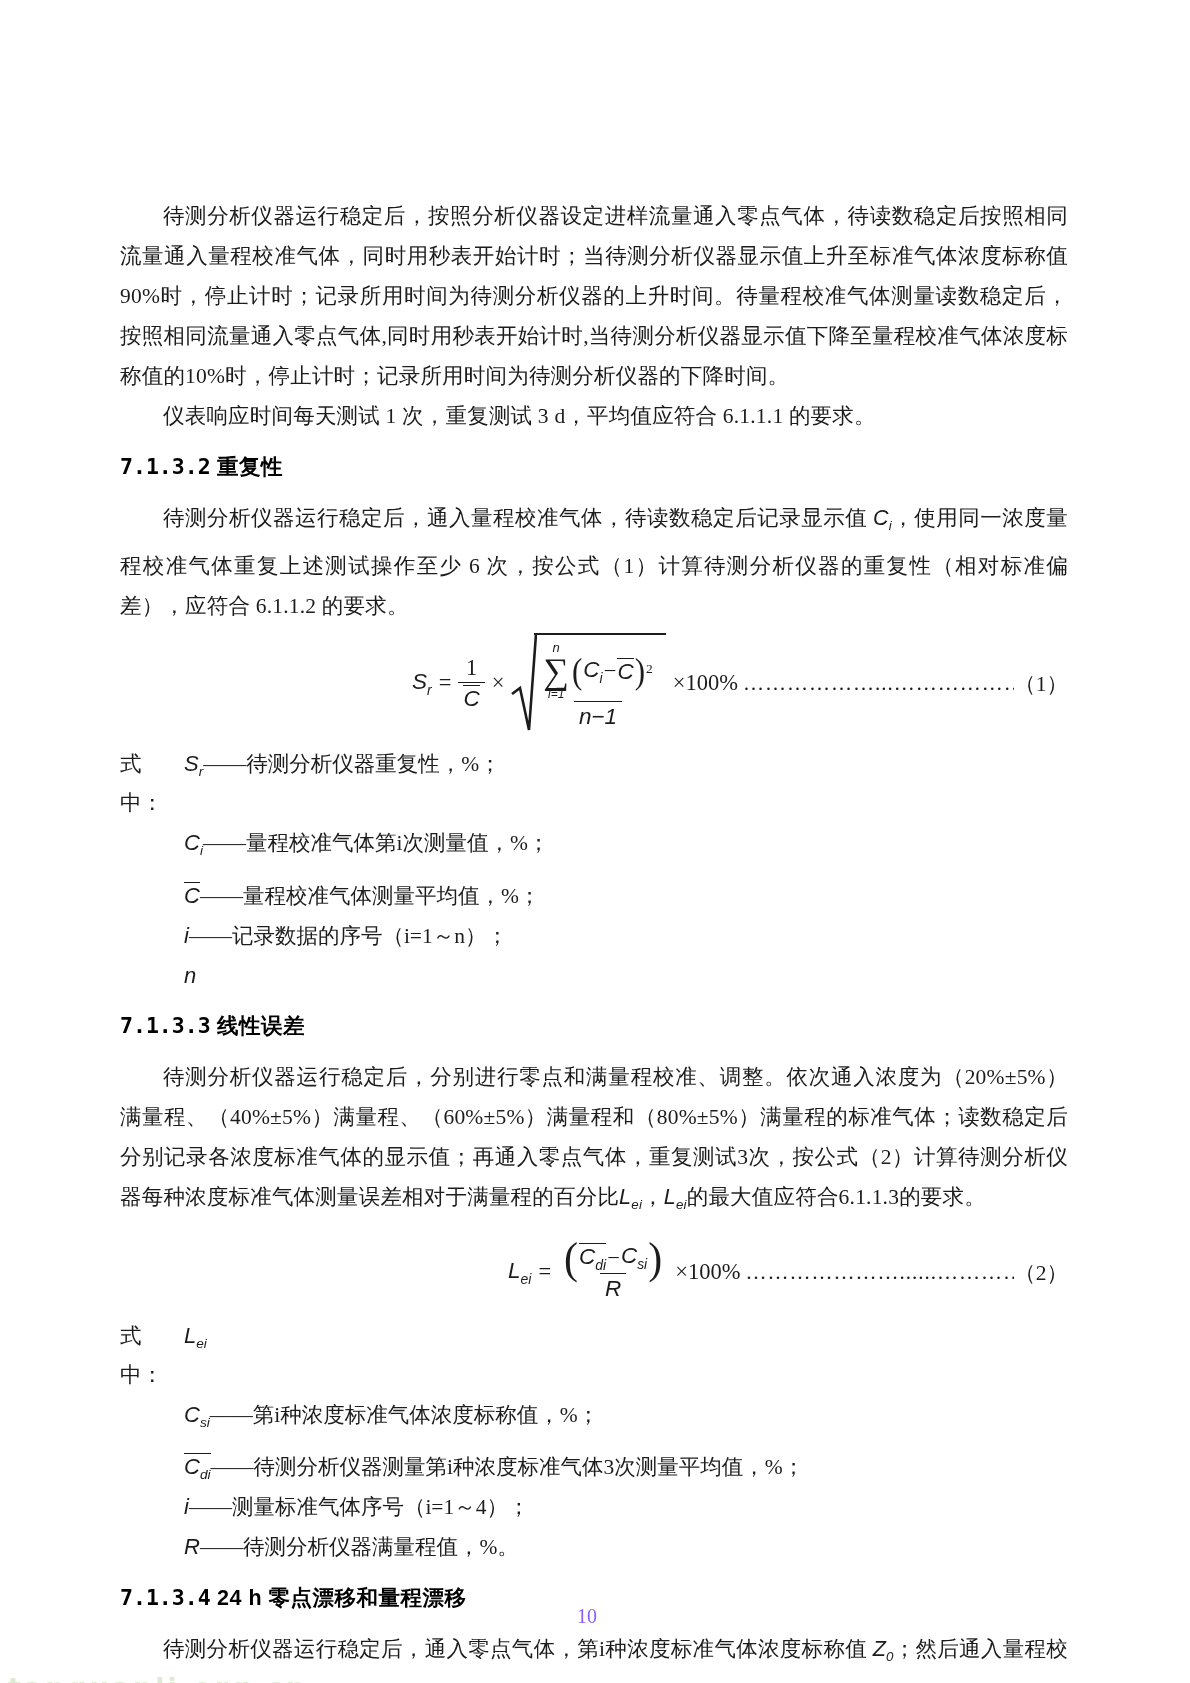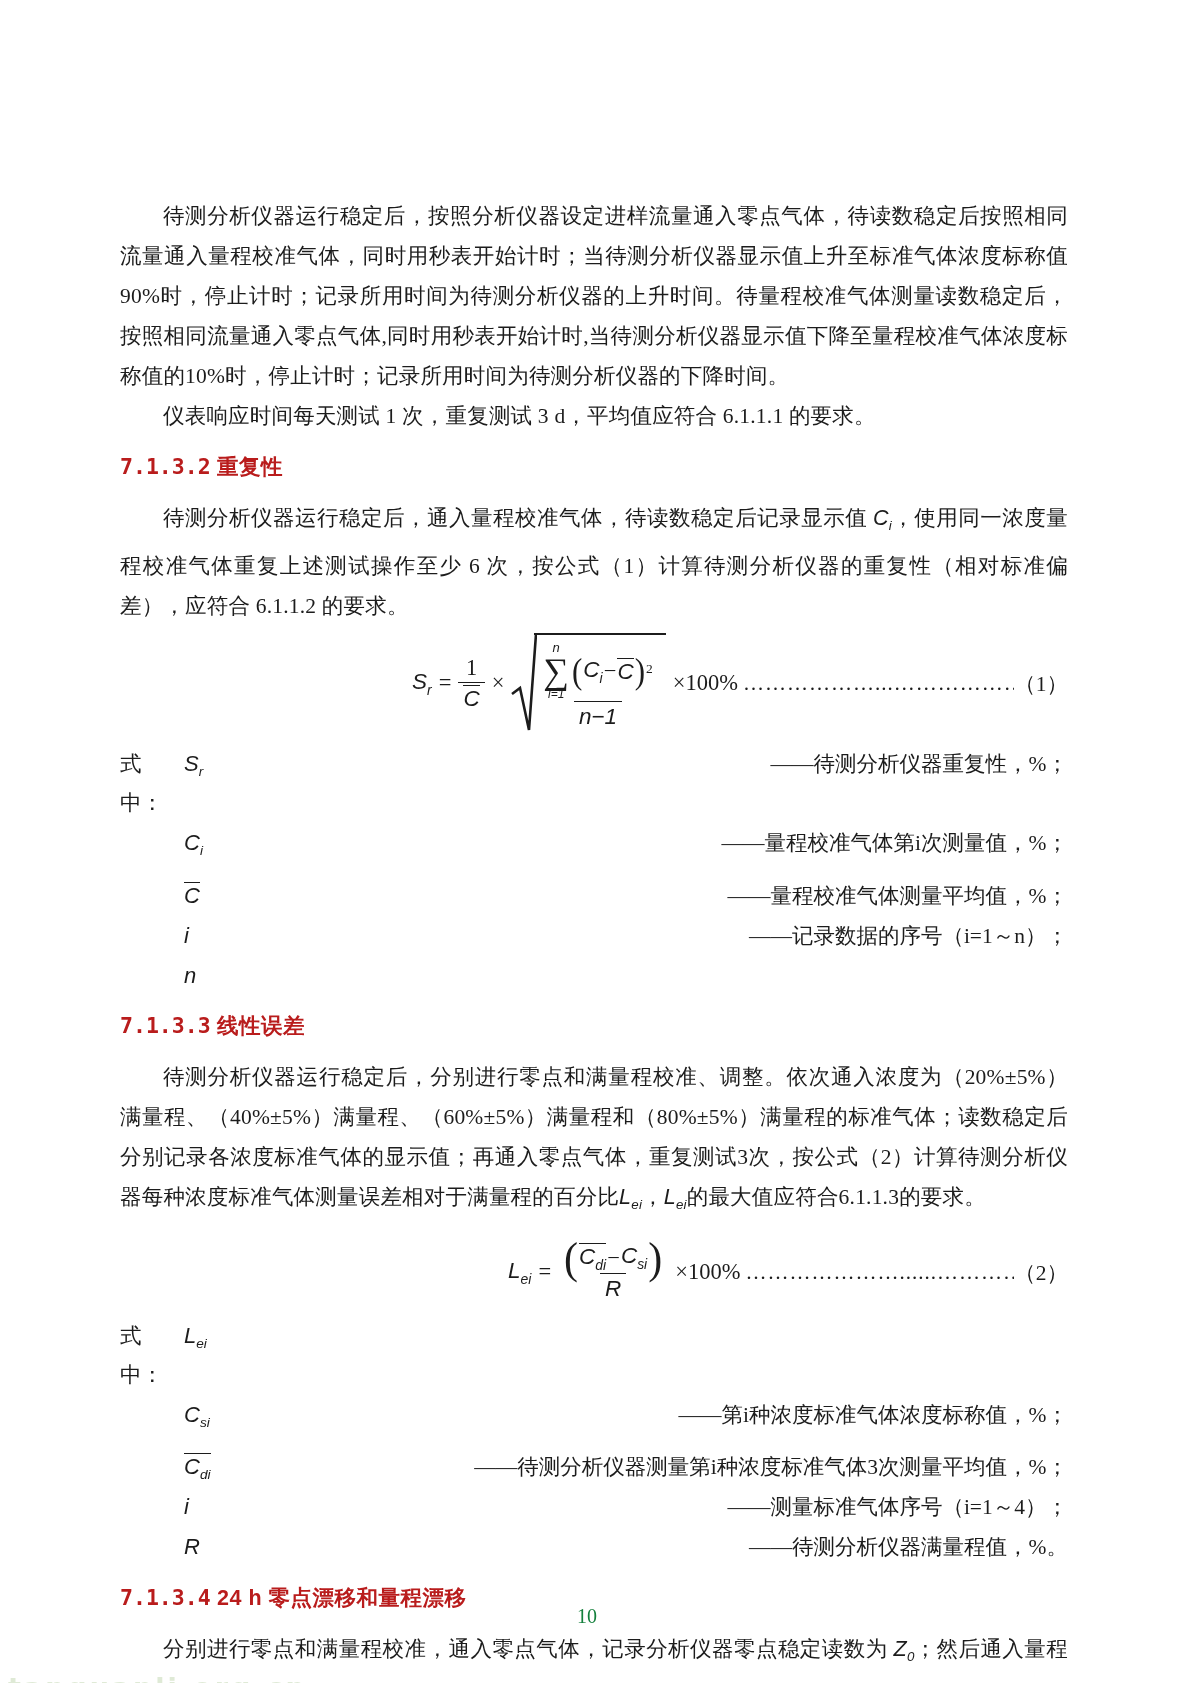--- a/index.html
+++ b/index.html
@@ -3,21 +3,21 @@
 <meta charset="utf-8">
 <style>
   html,body{margin:0;padding:0;background:#ffffff;}
   body{width:1190px;height:1683px;position:relative;overflow:hidden;
        font-family:"Liberation Serif",serif;color:#1c1c1c;}
   .page{position:absolute;inset:0;background:#ffffff;margin-top:20px;}
   .content{padding:176px 122px 0 120px;}
   p.para{margin:0;font-size:21.5px;line-height:40px;text-align:justify;
          text-indent:43px;letter-spacing:0.2px;}
   h2.sec{margin:16px 0 17px;font-family:"Liberation Sans",sans-serif;
-         font-weight:700;font-size:21.5px;letter-spacing:0.5px;color:#b91c1c;}
+         font-weight:700;font-size:21.5px;letter-spacing:0.5px;color:#000000;}
   h2.sec .secno{font-family:"DejaVu Sans Mono","Liberation Mono",monospace;
          font-weight:700;letter-spacing:0;}
   
   .formula{display:flex;align-items:center;font-size:22.5px;margin:6px 0 10px;}
   .f-body{display:inline-flex;align-items:center;gap:6px;}
   .iv{font-style:italic;font-family:Liberation Sans, sans-serif;}
   sub{font-size:0.62em;font-style:italic;}
   sup.exp{font-size:0.6em;position:relative;top:-2px;}
   .op{padding:0 1px;}
   .frac{display:inline-flex;flex-direction:column;align-items:center;vertical-align:middle;}
@@ -37,24 +37,24 @@
   .dots{flex:1;overflow:hidden;white-space:nowrap;font-size:21px;padding:0 4px;letter-spacing:1px;}
   .eq-no{font-size:21.5px;}
   .sp1{width:292px;flex:none;}
   .sp2{width:388px;flex:none;}
   
   .defs{margin:4px 0 2px;}
   .def-row{display:flex;align-items:baseline;line-height:39px;font-size:21.5px;}
   .def-row.tall{padding-top:5px;}
   .def-lead{width:64px;flex:none;}
   .def-sym{flex:none;font-size:22px;}
-  .def-desc{flex:1;text-align:right;}
+  .def-desc{flex:1;}
   
   .page-number{position:absolute;left:0;right:16px;top:1585px;text-align:center;
-               font-size:20px;color:#15803d;}
+               font-size:20px;color:#8b5cf6;}
   .watermark{position:absolute;left:8px;top:1652px;font-family:"DejaVu Sans",sans-serif;
              font-weight:700;font-size:27px;letter-spacing:3px;color:#dfead6;text-align:right;}
 </style>
 </head>
 <body>
 
 <div class="page">
   <div class="content">
 
     <p class="para">待测分析仪器运行稳定后，按照分析仪器设定进样流量通入零点气体，待读数稳定后按照相同流量通入量程校准气体，同时用秒表开始计时；当待测分析仪器显示值上升至标准气体浓度标称值90%时，停止计时；记录所用时间为待测分析仪器的上升时间。待量程校准气体测量读数稳定后，按照相同流量通入零点气体,同时用秒表开始计时,当待测分析仪器显示值下降至量程校准气体浓度标称值的10%时，停止计时；记录所用时间为待测分析仪器的下降时间。</p>
@@ -177,19 +177,19 @@
       </div>
       <div class="def-row">
         <span class="def-lead"></span>
         <span class="def-sym iv"><span>R</span></span>
         <span class="def-desc">——待测分析仪器满量程值，%。</span>
       </div>
     </div>
 
     <h2 class="sec"><span class="secno">7.1.3.4</span> <span>24 h 零点漂移和量程漂移</span></h2>
 
-    <p class="para"><span>分别进行零点和满量程校准，通入零点气体，记录分析仪器零点稳定读数为 </span><span class="iv"><span>Z</span><sub>0</sub></span><span>；然后通入量程校准</span></p>
+    <p class="para"><span>待测分析仪器运行稳定后，通入零点气体，第i种浓度标准气体浓度标称值 </span><span class="iv"><span>Z</span><sub>0</sub></span><span>；然后通入量程校准</span></p>
 
   </div>
 
   <div class="page-number">10</div>
   <div class="watermark">tanguanli.org.cn</div>
 </div>
 
 </body></html>

